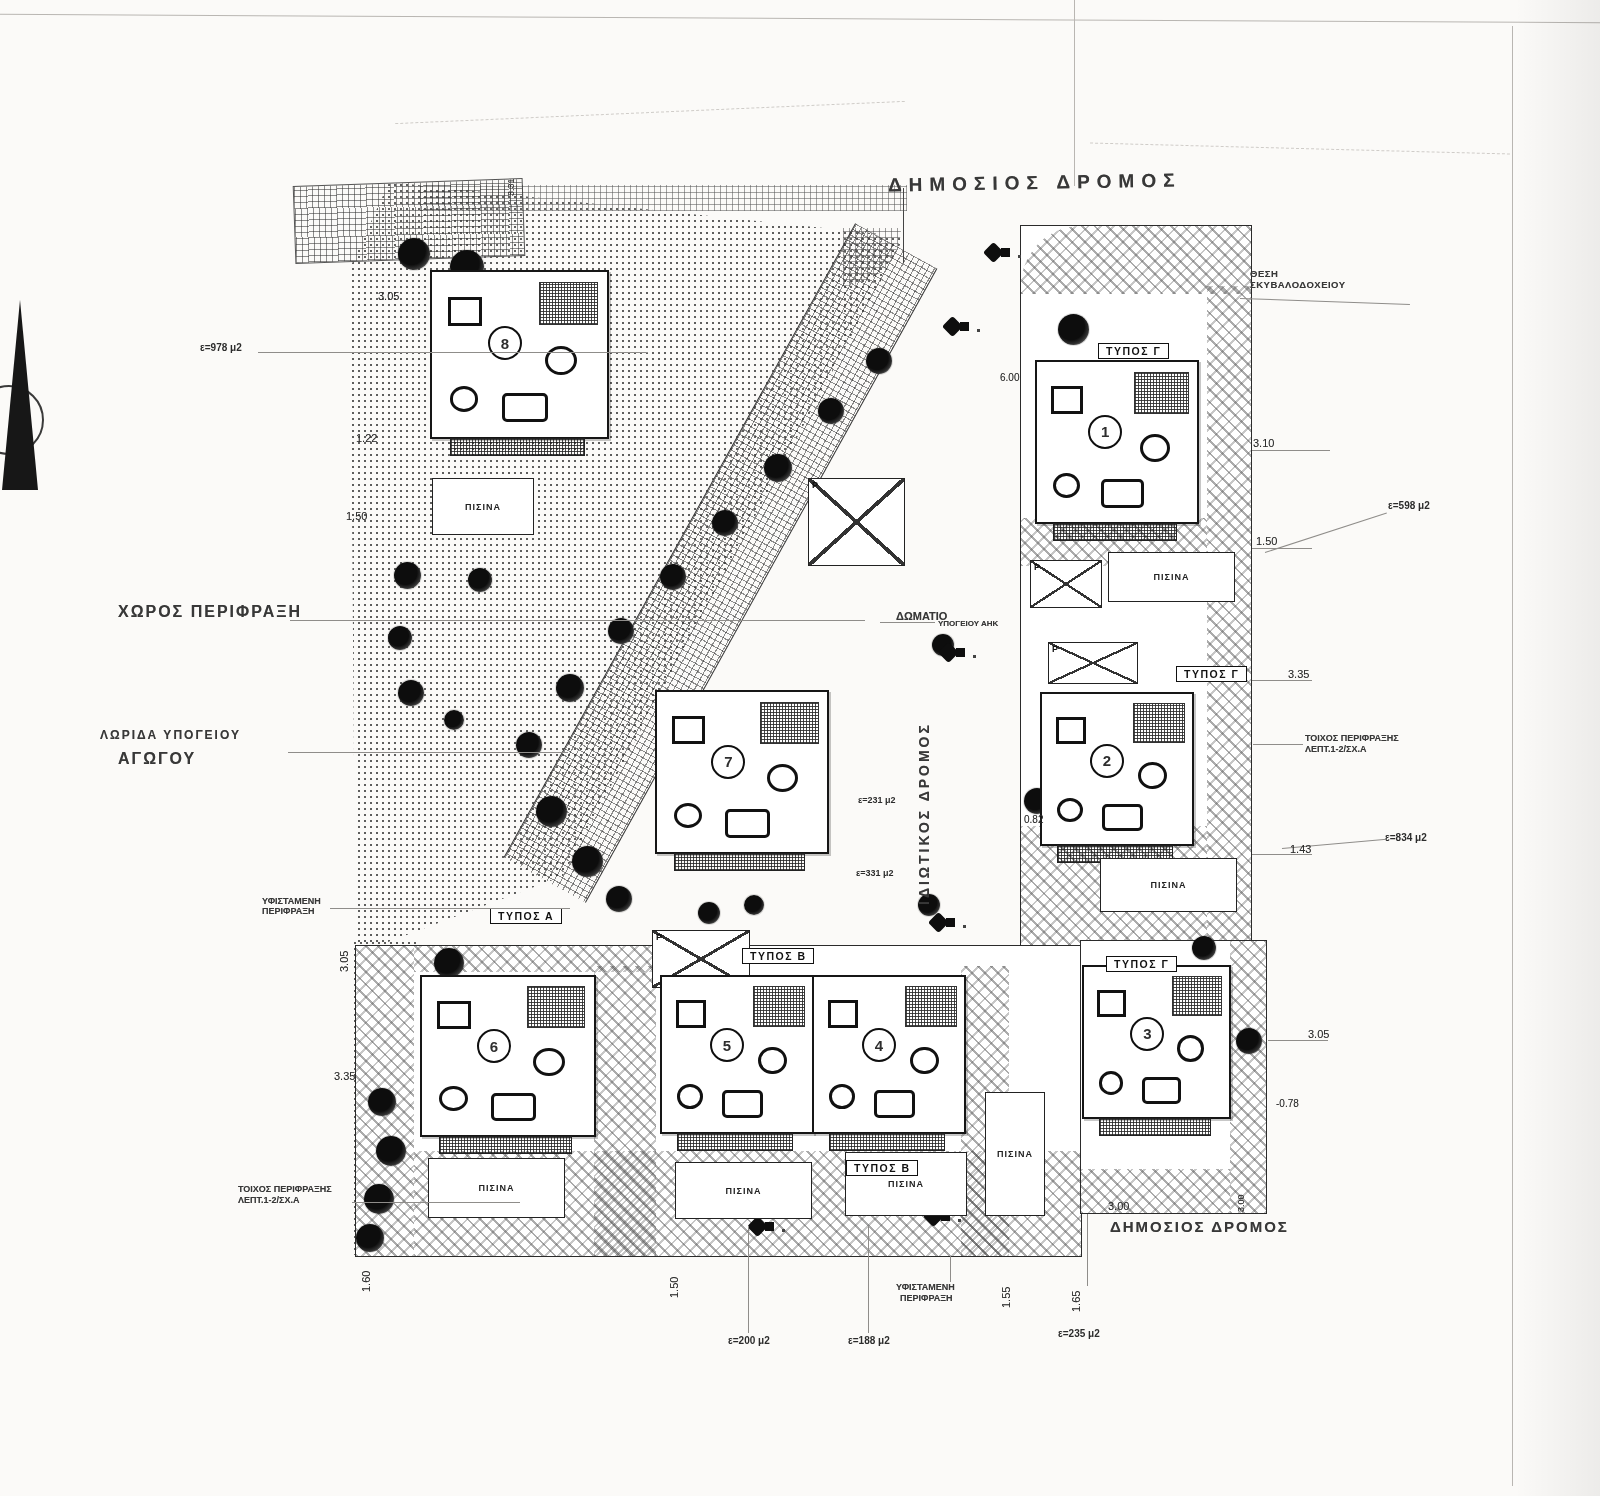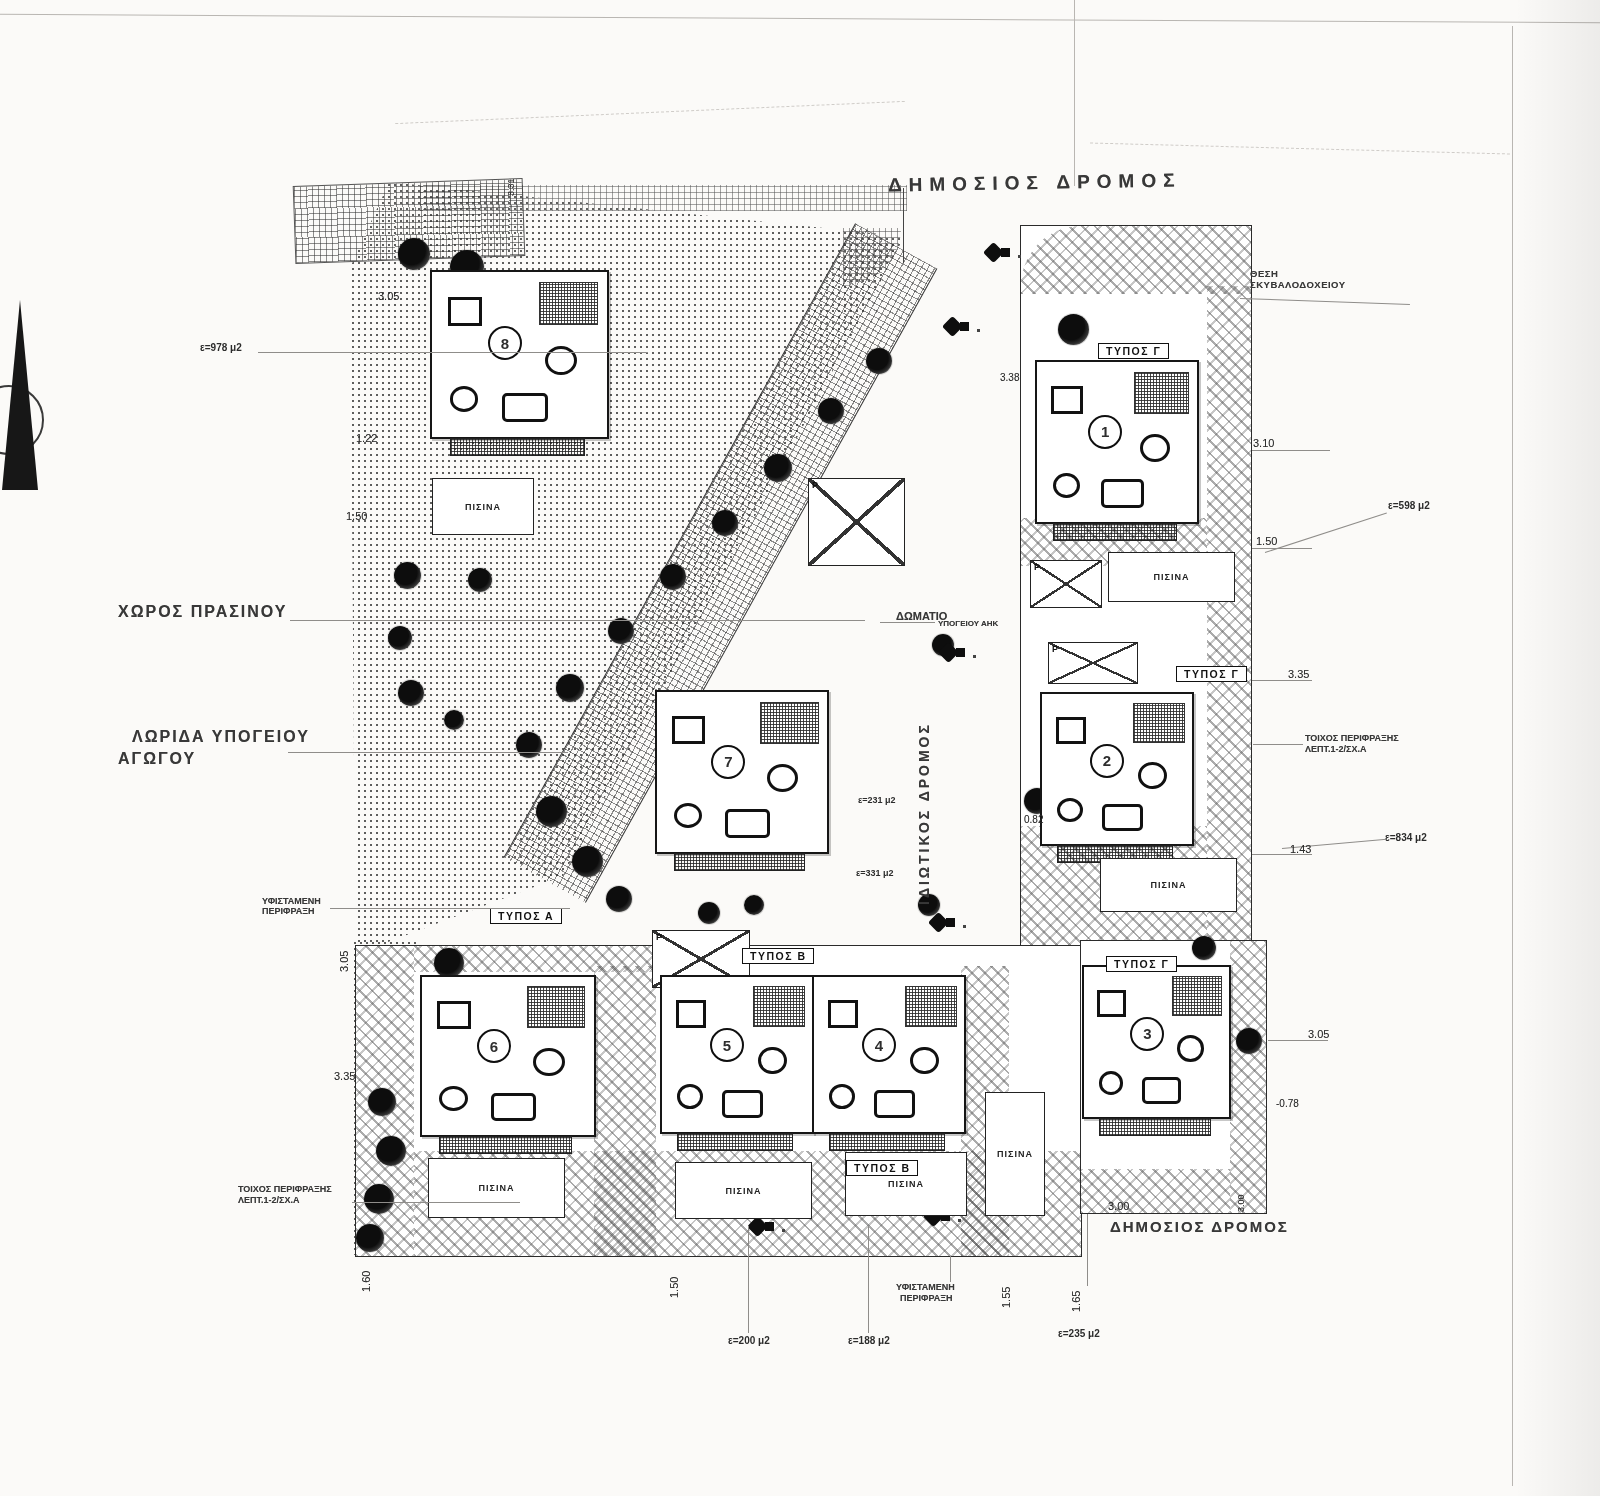--- a/index.html
+++ b/index.html
@@ -281,24 +281,24 @@
 <div class="typebox" style="left:1176px;top:666px">ΤΥΠΟΣ Γ</div>
 <div class="typebox" style="left:1106px;top:956px">ΤΥΠΟΣ Γ</div>
 <div class="typebox" style="left:742px;top:948px">ΤΥΠΟΣ Β</div>
 <div class="typebox" style="left:846px;top:1160px">ΤΥΠΟΣ Β</div>
 <div class="typebox" style="left:490px;top:908px">ΤΥΠΟΣ Α</div>
 
 <div class="lbl" style="left:888px;top:172px;font-size:19px;letter-spacing:7px;transform:rotate(-1deg)">ΔΗΜΟΣΙΟΣ ΔΡΟΜΟΣ</div>
 <div class="lbl" style="left:1110px;top:1218px;font-size:15px;letter-spacing:2px">ΔΗΜΟΣΙΟΣ ΔΡΟΜΟΣ</div>
 <div class="lbl rot90" style="left:916px;top:905px;font-size:14px;letter-spacing:3px">ΙΔΙΩΤΙΚΟΣ ΔΡΟΜΟΣ</div>
 
-<div class="lbl" style="left:118px;top:603px;font-size:16px;letter-spacing:2px">ΧΩΡΟΣ ΠΡΑΣΙΝΟΥ</div>
+<div class="lbl" style="left:118px;top:603px;font-size:16px;letter-spacing:2px">ΧΩΡΟΣ ΠΕΡΙΦΡΑΞΗ</div>
 <div class="leader" style="left:290px;top:620px;width:575px"></div>
 
-<div class="lbl" style="left:132px;top:728px;font-size:16px;letter-spacing:2px">ΛΩΡΙΔΑ ΥΠΟΓΕΙΟΥ</div>
+<div class="lbl" style="left:100px;top:728px;font-size:12px;letter-spacing:2px">ΛΩΡΙΔΑ ΥΠΟΓΕΙΟΥ</div>
 <div class="lbl" style="left:118px;top:750px;font-size:16px;letter-spacing:2px">ΑΓΩΓΟΥ</div>
 <div class="leader" style="left:288px;top:752px;width:280px"></div>
 
 <div class="lbl" style="left:1250px;top:268px;font-size:9.5px;letter-spacing:.5px">ΘΕΣΗ</div>
 <div class="lbl" style="left:1250px;top:279px;font-size:9.5px;letter-spacing:.5px">ΣΚΥΒΑΛΟΔΟΧΕΙΟΥ</div>
 <div class="leader" style="left:1240px;top:298px;width:170px;transform:rotate(2deg)"></div>
 
 <div class="lbl" style="left:896px;top:610px;font-size:11px">ΔΩΜΑΤΙΟ</div>
 <div class="lbl" style="left:938px;top:619px;font-size:8px">ΥΠΟΓΕΙΟΥ ΑΗΚ</div>
 <div class="leader" style="left:880px;top:622px;width:55px"></div>
@@ -349,18 +349,18 @@
 <div class="dim" style="left:1288px;top:668px">3.35</div>
 <div class="leader" style="left:1252px;top:854px;width:60px"></div>
 <div class="dim" style="left:1290px;top:843px">1.43</div>
 <div class="leader" style="left:1268px;top:1040px;width:60px"></div>
 <div class="dim" style="left:1308px;top:1028px">3.05</div>
 <div class="dim" style="left:1276px;top:1098px;font-size:10px">-0.78</div>
 
 <div class="dim" style="left:1108px;top:1200px">3.00</div>
 <div class="dim rot90" style="left:1236px;top:1212px;font-size:9px">3.00</div>
 <div class="dim" style="left:1024px;top:814px;font-size:10px">0.82</div>
-<div class="dim" style="left:1000px;top:372px;font-size:10px">3.38</div>
+<div class="dim" style="left:1000px;top:372px;font-size:10px">6.00</div>
 
 <div class="dim rot90" style="left:360px;top:1292px">1.60</div>
 <div class="dim rot90" style="left:668px;top:1298px">1.50</div>
 <div class="dim rot90" style="left:1000px;top:1308px">1.55</div>
 <div class="dim rot90" style="left:1070px;top:1312px">1.65</div>
 
 </body></html>

